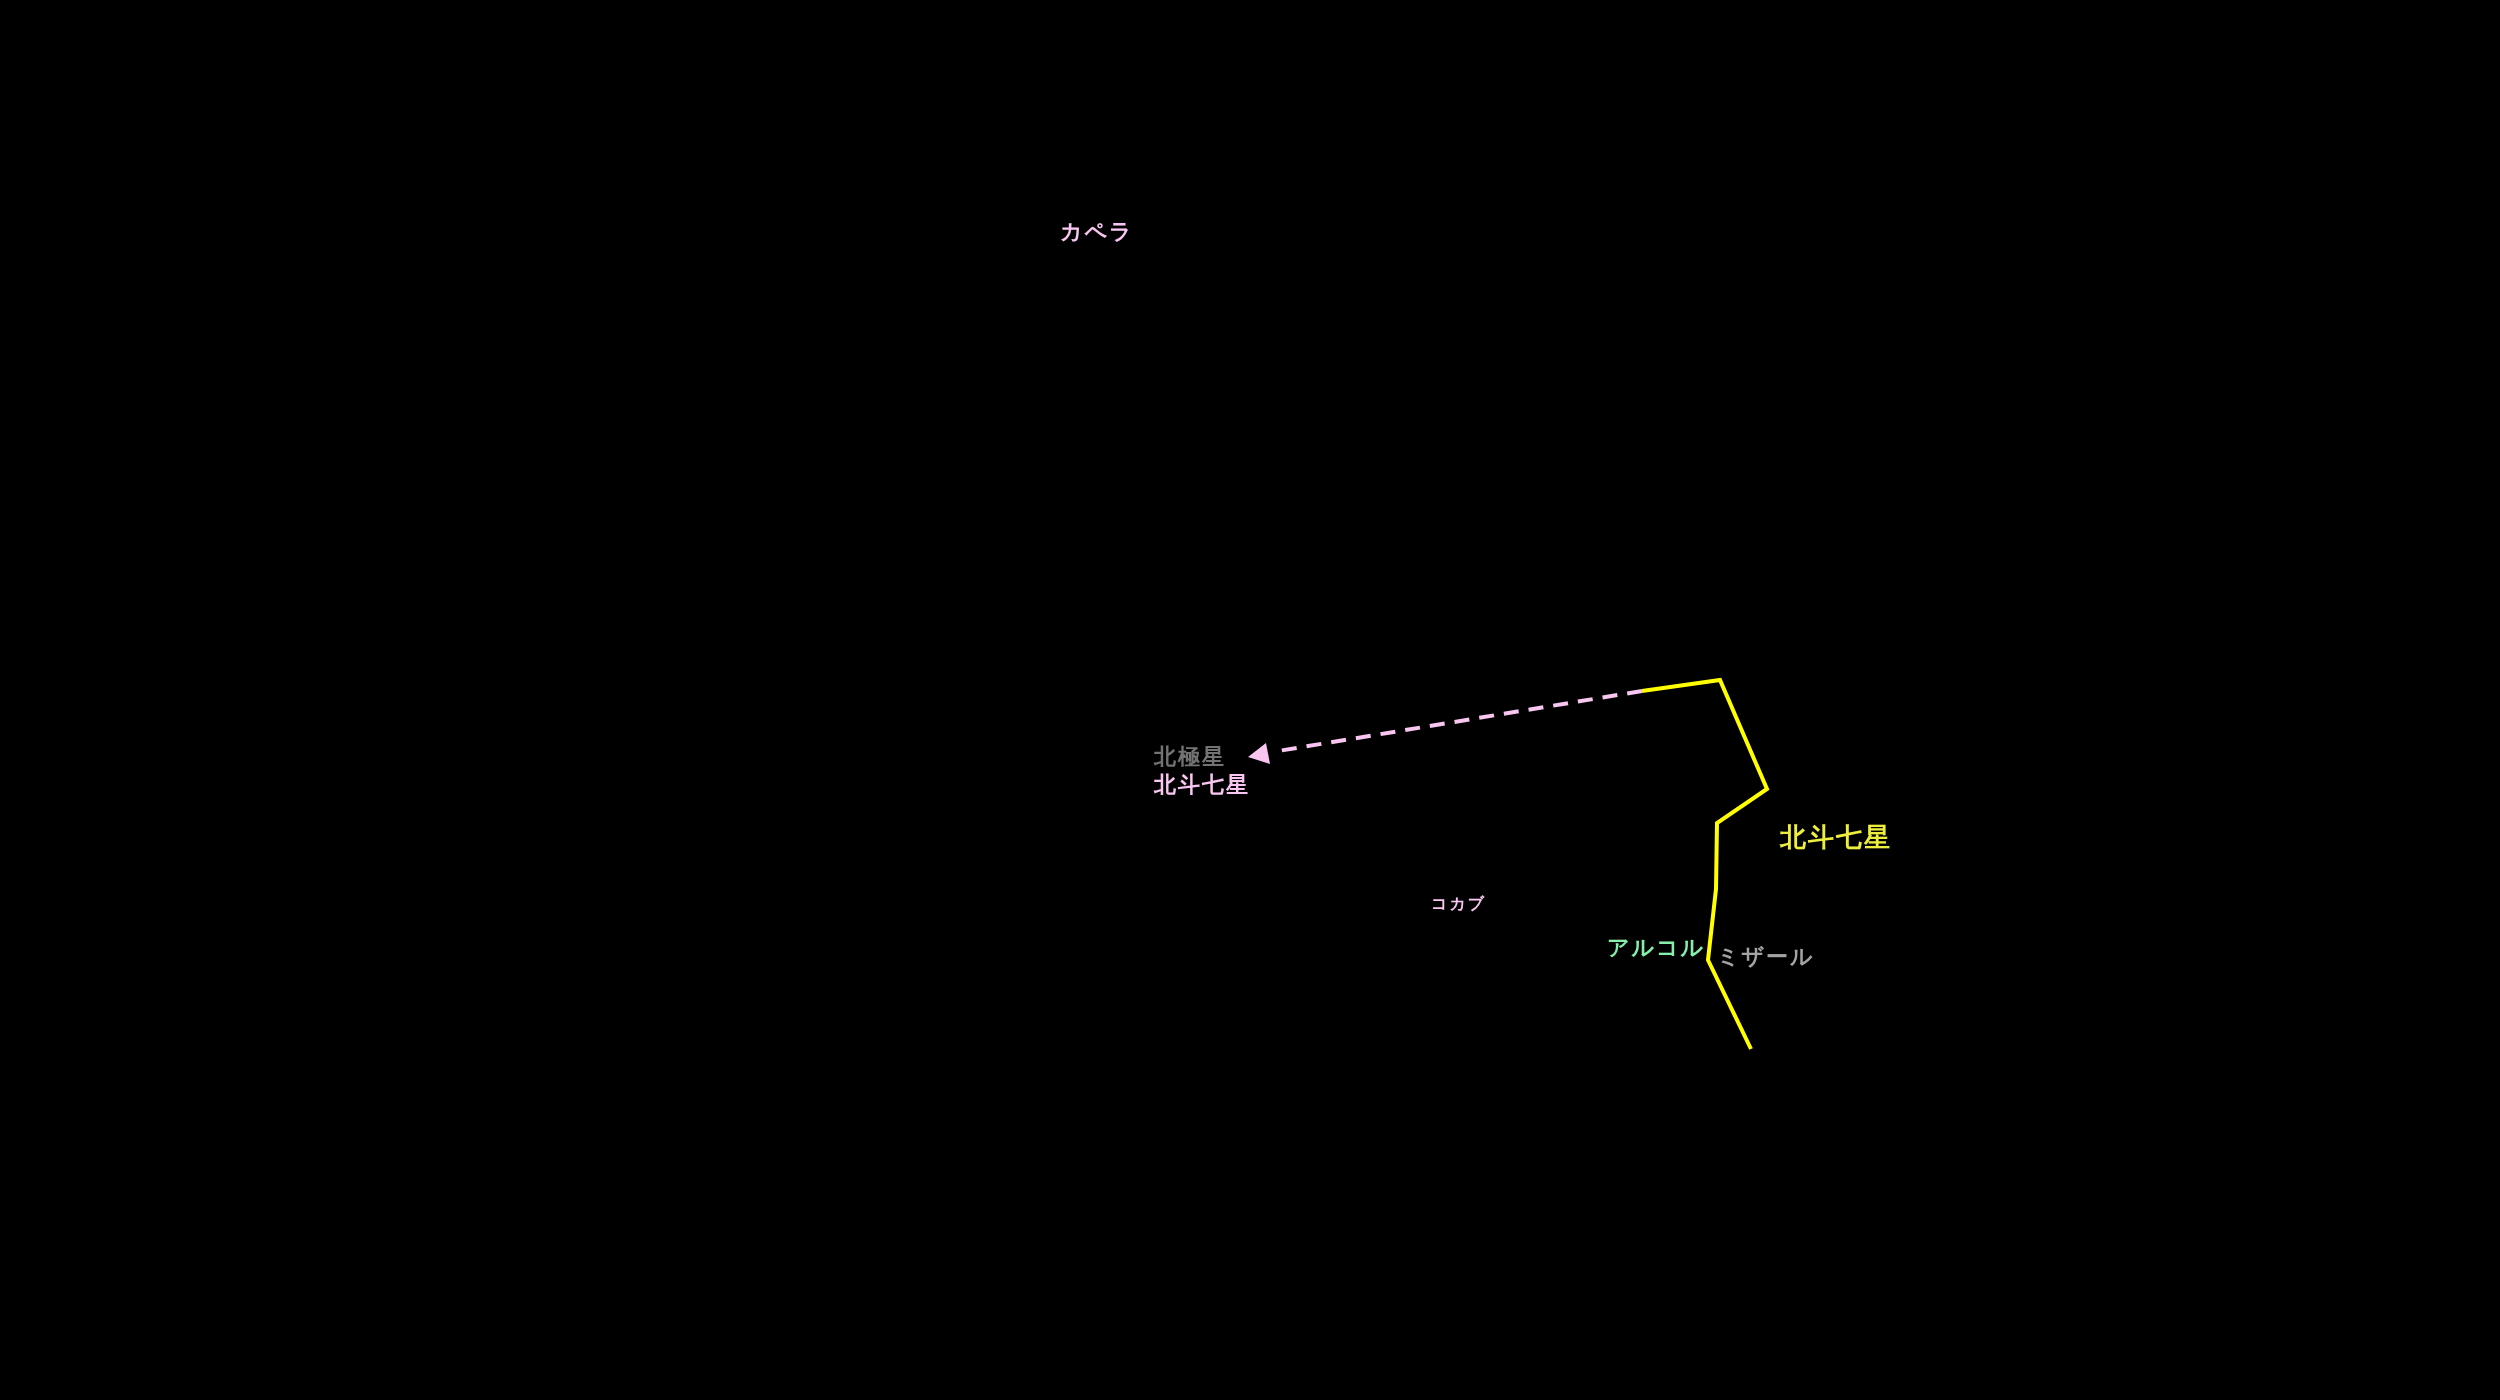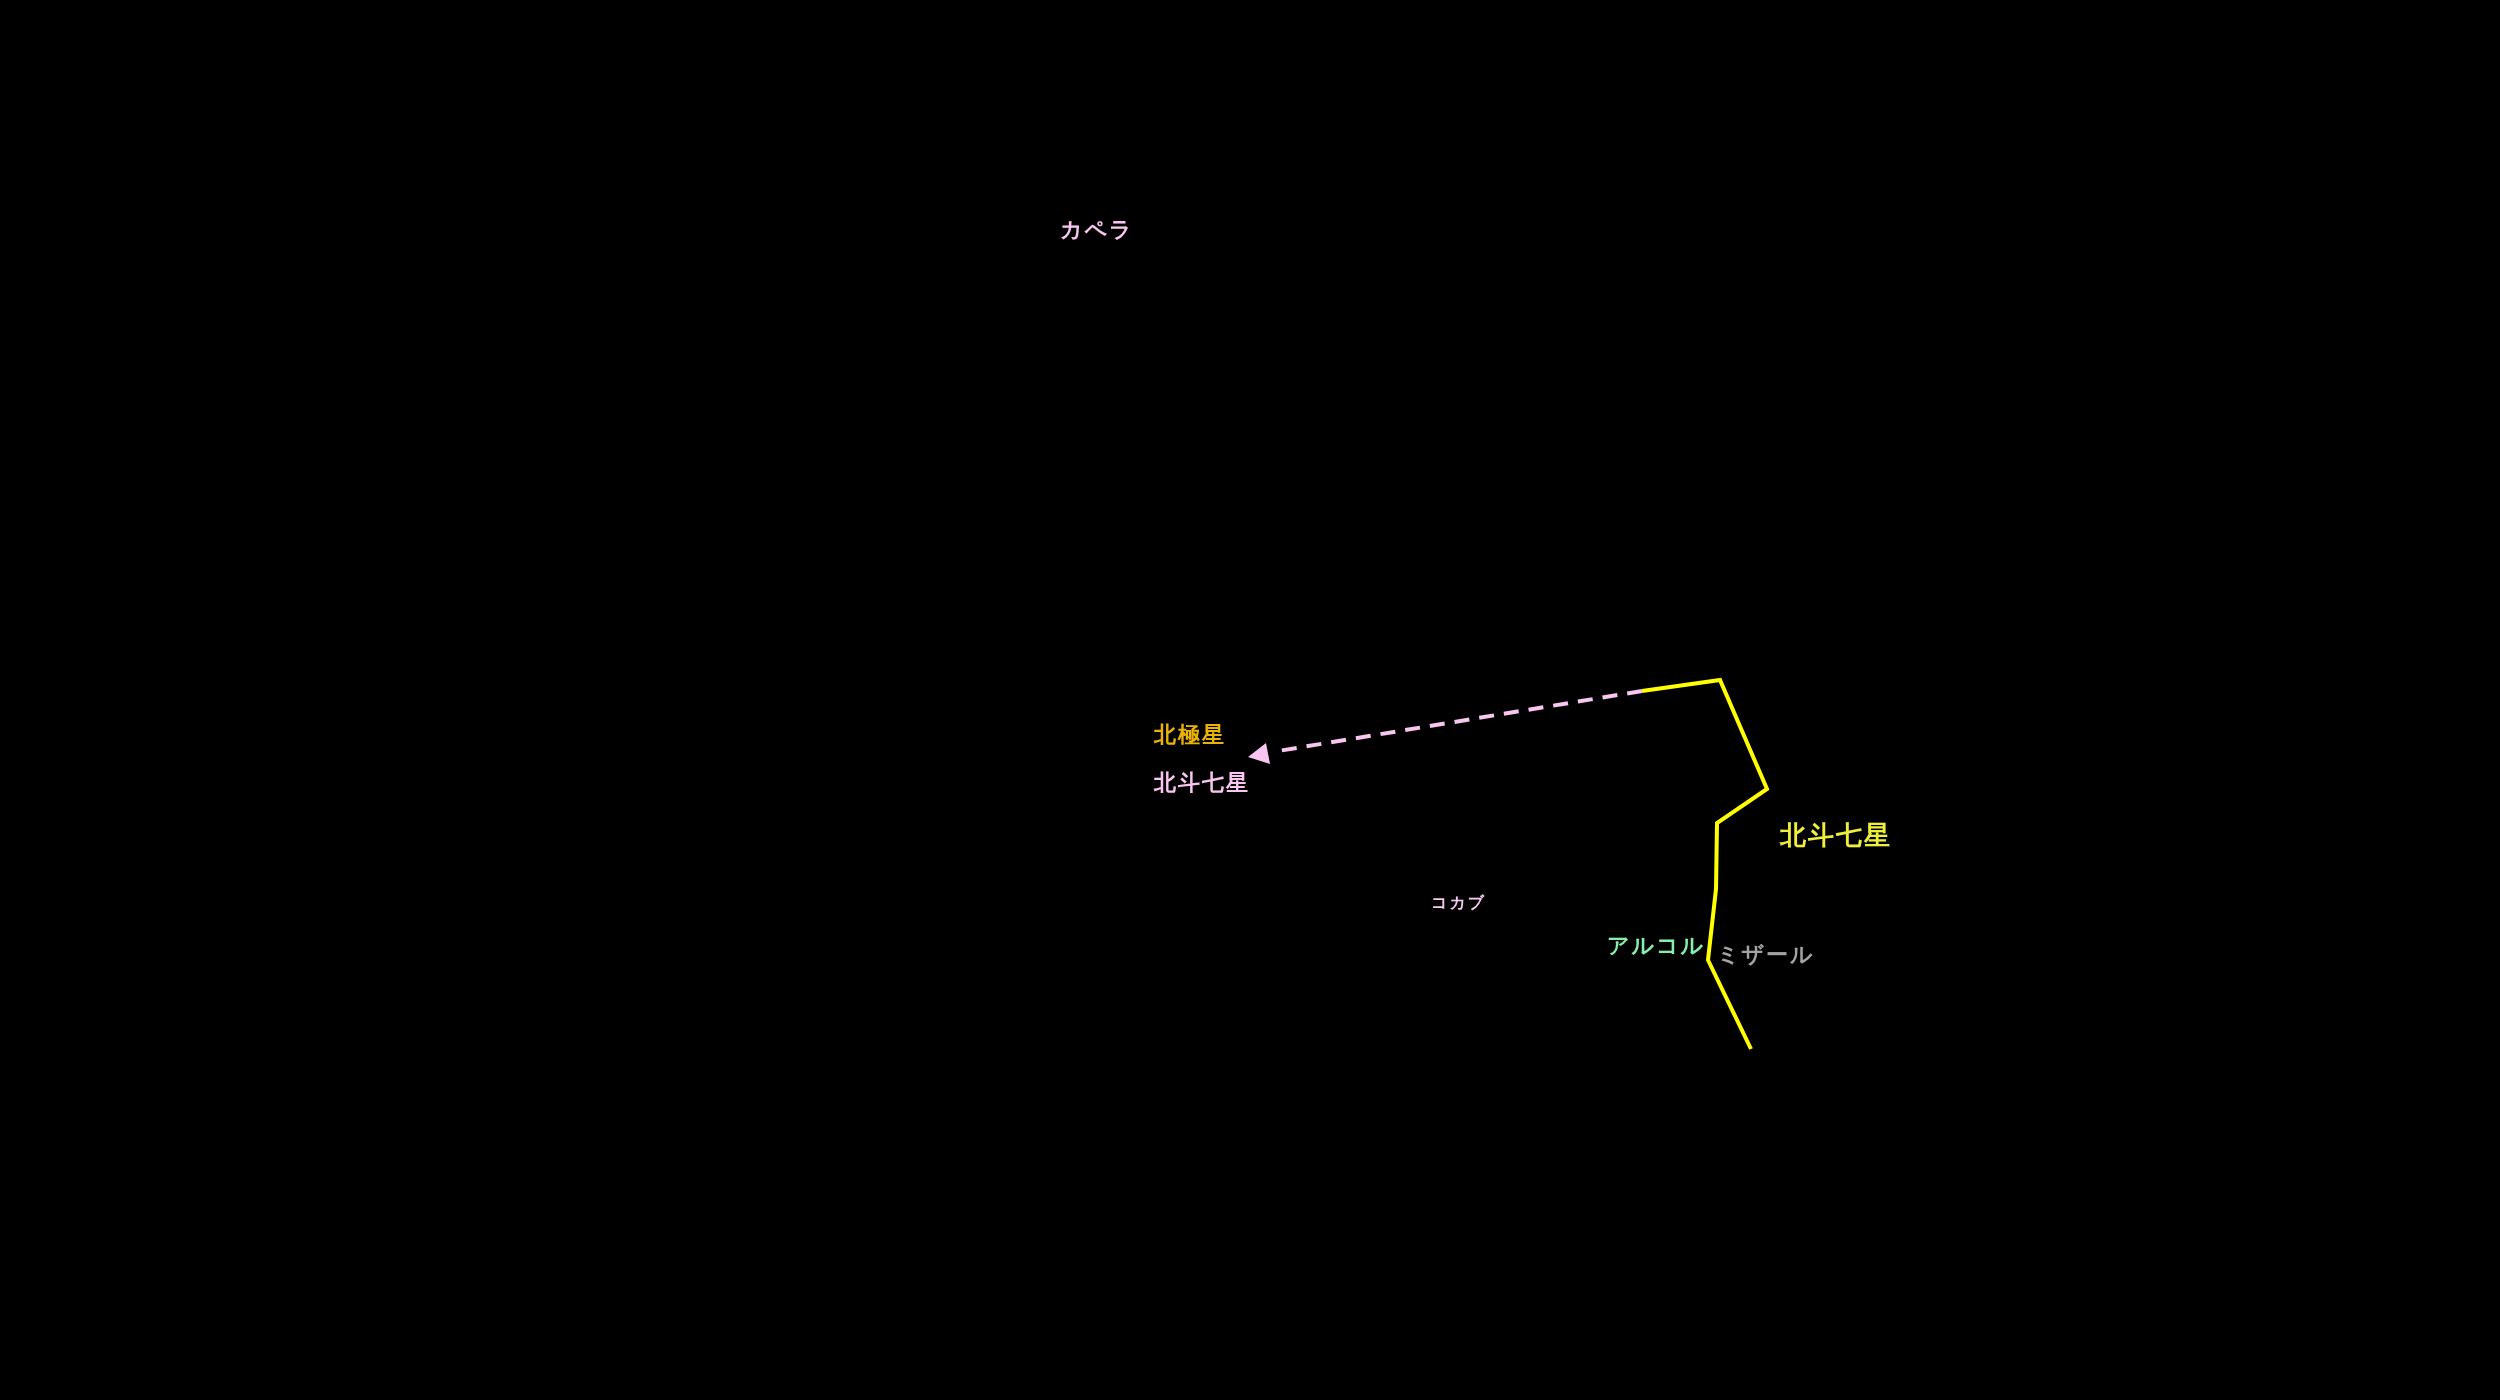--- a/index.html
+++ b/index.html
@@ -28,28 +28,28 @@
     font-weight: bold;
     line-height: 1;
     letter-spacing: 2px;
     white-space: nowrap;
     user-select: none;
   }
 </style>
 </head>
 <body>
 
-<div id="stage" style="width: 2500px; height: 1384px; background: rgb(0, 0, 0); font-family: Liberation Mono, monospace;">
+<div id="stage" style="width: 2500px; height: 1384px; background: rgb(0, 0, 0);">
   <svg id="sky-svg" xmlns="http://www.w3.org/2000/svg" viewBox="0 0 2500 1400">
     <line id="pointer-line" fill="none" x1="1642" y1="691" x2="1272" y2="752" stroke="#f8c6f0" stroke-width="4" stroke-dasharray="15 10"></line>
     <polygon id="pointer-head" points="1248,757 1266,743 1270,764" fill="#f8c6f0"></polygon>
     <polyline id="dipper-line" fill="none" stroke-linejoin="miter" stroke-linecap="butt" points="1642,691 1720,680 1767,789 1717,823 1716,889 1708,960 1751,1049" stroke="#ffff00" stroke-width="4"></polyline>
   </svg>
   <div id="labels">
       <div class="star-label" style="left: 1060px; top: 221px; color: rgb(248, 198, 240); font-size: 22px;">カペラ</div>
-      <div class="star-label" style="left: 1154px; top: 726px; color: #eab308; font-size: 22px;">北極星</div>
+      <div class="star-label" style="left: 1154px; top: 746px; color: #737373; font-size: 22px;">北極星</div>
       <div class="star-label" style="left: 1154px; top: 774px; color: rgb(248, 198, 240); font-size: 22px;">北斗七星</div>
       <div class="star-label" style="left: 1780px; top: 824px; color: rgb(238, 238, 60); font-size: 26px;">北斗七星</div>
       <div class="star-label" style="left: 1431px; top: 896px; color: rgb(248, 198, 240); font-size: 16px;">コカブ</div>
       <div class="star-label" style="left: 1607px; top: 937px; color: #86efac; font-size: 22px;">アルコル</div>
       <div class="star-label" style="left: 1717px; top: 946px; color: #a3a3a3; font-size: 22px;">ミザール</div>
     </div>
 </div>
 
 </body></html>

